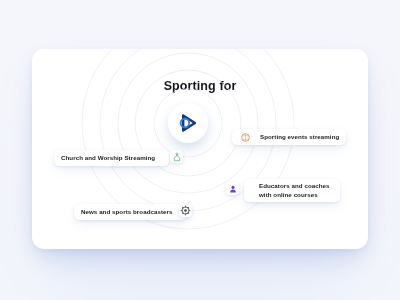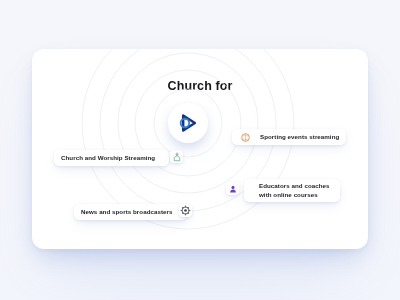--- a/index.html
+++ b/index.html
@@ -140,21 +140,21 @@
   #chip-educators { left: 194px; top: 133px; }
   #chip-news      { left: 147px; top: 155px; }
 </style>
 </head>
 <body>
 
 <div id="stage">
 
   <div id="card">
 
-    <div id="title">Church for</div>
+    <div id="title">Sporting for</div>
 
     <svg class="arcs" viewBox="0 0 336 200" width="336" height="200" aria-hidden="true">
       <g fill="none" stroke="#e7eaf2" stroke-width="0.7">
         <circle cx="156" cy="74" r="34"></circle>
         <circle cx="156" cy="74" r="53"></circle>
         <circle cx="156" cy="74" r="70"></circle>
         <circle cx="156" cy="74" r="88"></circle>
         <circle cx="156" cy="74" r="106"></circle>
       </g>
       <defs>

